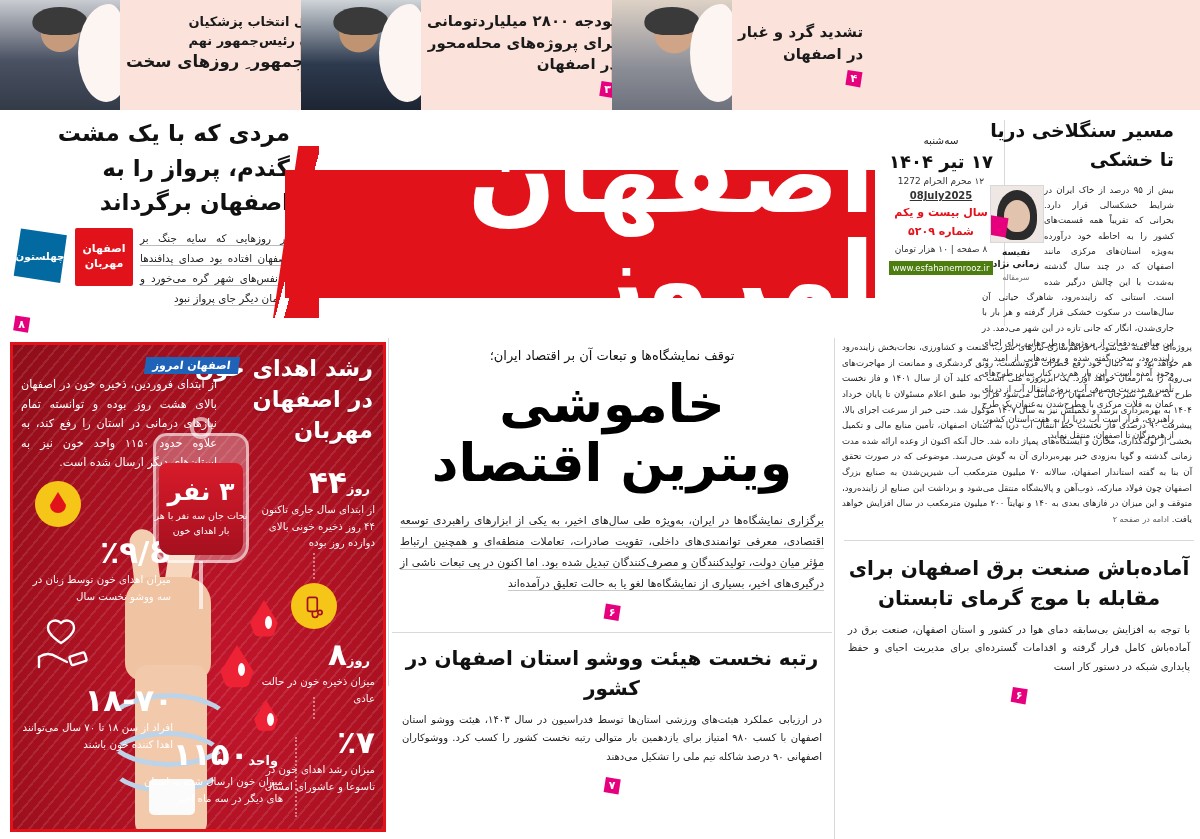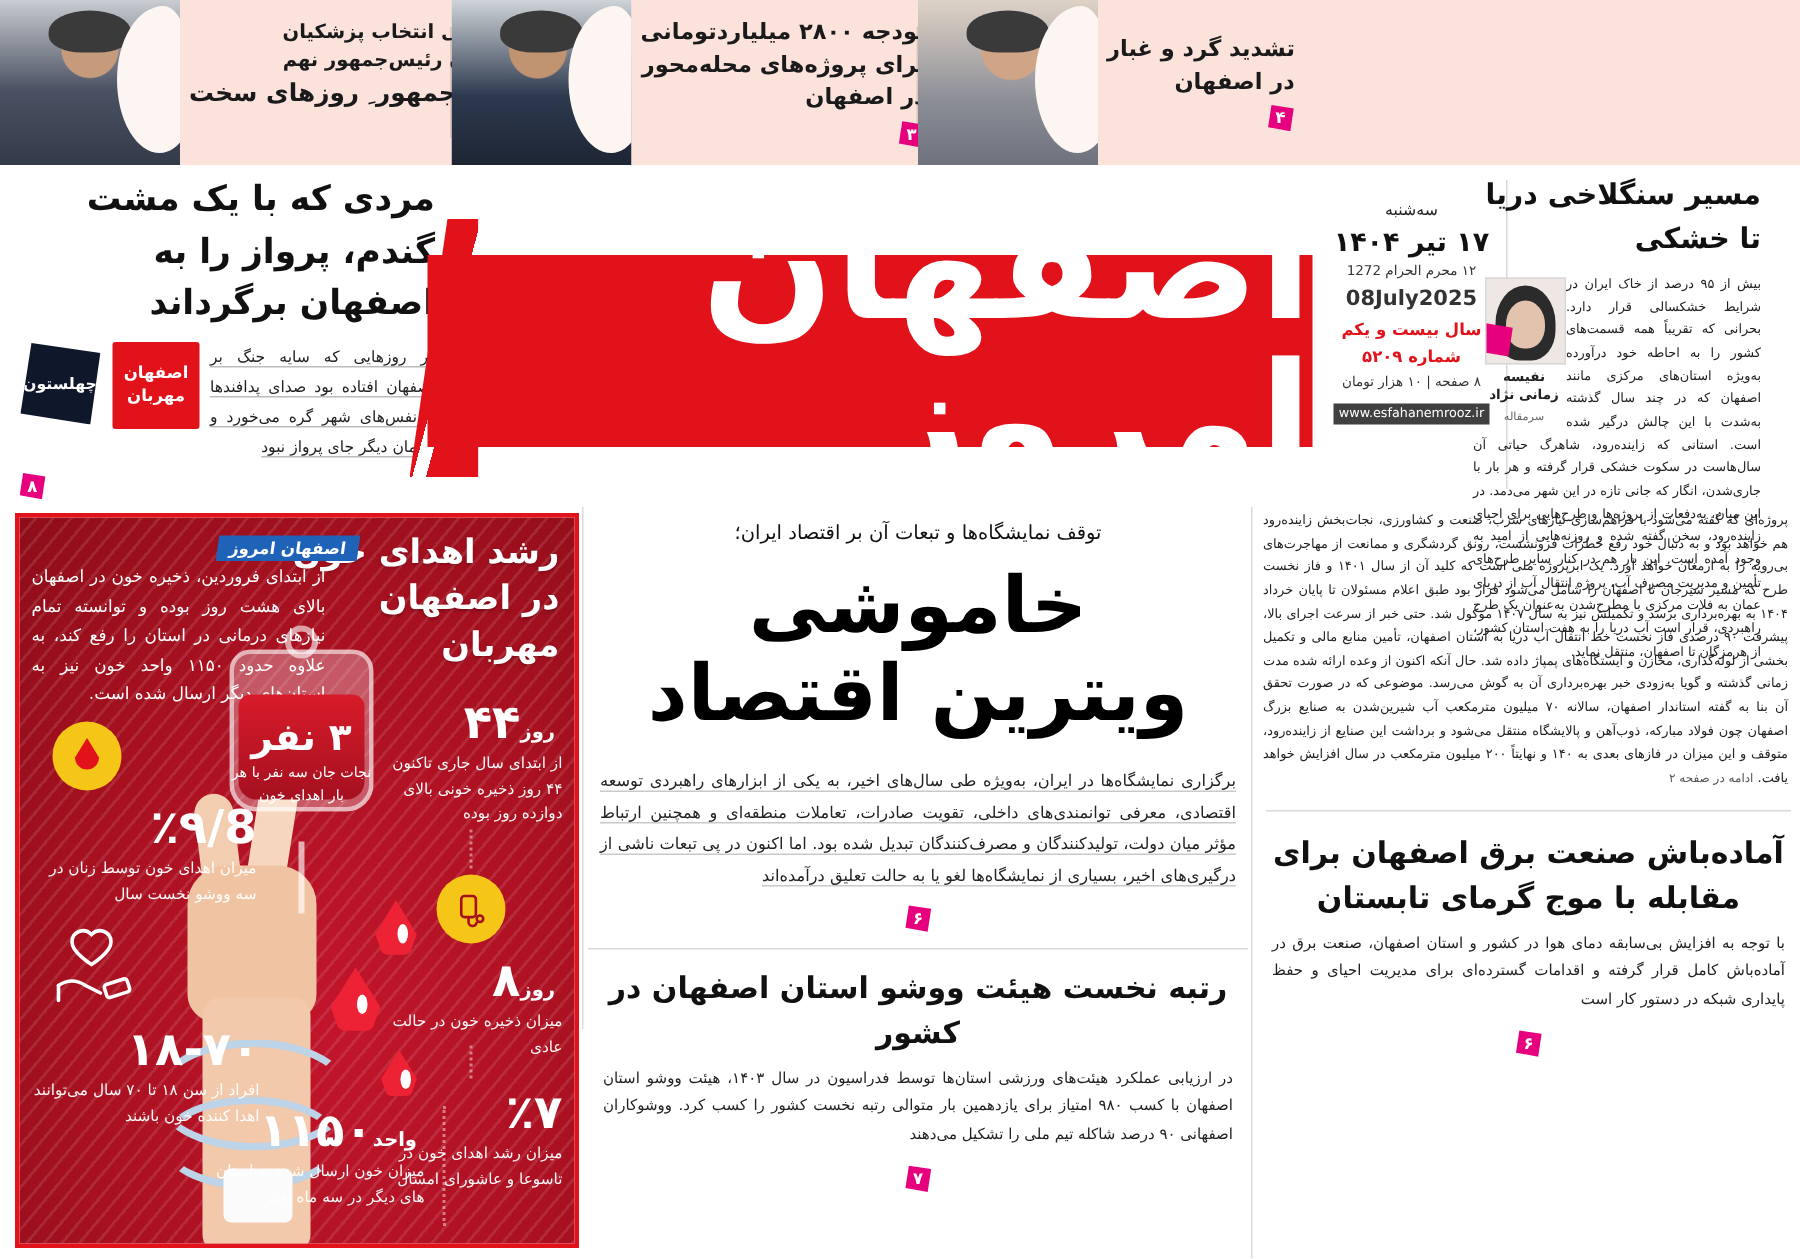--- a/index.html
+++ b/index.html
@@ -57,21 +57,21 @@
   .mh-lead {
     flex: 1; font-size: 10.4px; line-height: 1.95; color:#222; text-align: justify;
     text-decoration: underline; text-decoration-color:#bbb; text-underline-offset: 3px;
   }
   .stampbox {
     width: 58px; height: 58px; background:#e2121a; color:#fff; flex:none;
     display:flex; align-items:center; justify-content:center; text-align:center;
     font-size: 11px; font-weight:800; line-height:1.3; border-radius:2px;
   }
   .chelsotun {
-    width: 56px; height: 56px; flex:none; background:#0f172a; color:#fff;
+    width: 56px; height: 56px; flex:none; background:#0369a1; color:#fff;
     display:flex; align-items:center; justify-content:center; font-size:10.5px; font-weight:700;
     clip-path: polygon(16% 2%, 98% 14%, 86% 99%, 3% 86%);
   }
   .mh-badge-row { margin-top: 6px; }
 
   .logo-wrap { position:absolute; left:285px; top:28px; width:590px; height:176px; }
   .logo-rect {
     position:absolute; left:0; top:32px; width:590px; height:128px; background:#e2121a;
     display:flex; align-items:center; justify-content:center;
   }
@@ -82,21 +82,21 @@
   }
   .logo-flag { position:absolute; left:-12px; top:8px; width:46px; height:172px;
     background: linear-gradient(105deg, #e2121a 0 52%, #fff 52% 62%, #e2121a 62% 100%);
     clip-path: polygon(55% 0, 100% 0, 100% 100%, 0 100%); }
 
   .dateblock { position:absolute; left:884px; top:22px; width:114px; text-align:center; }
   .d-line { font-size: 10.5px; color:#222; line-height:1.6; }
   .d-big { font-size: 18px; font-weight: 800; color:#111; line-height:1.4; }
   .d-sm { font-size: 9px; color:#333; line-height:1.6; }
   .d-red { font-size: 11px; font-weight:800; color:#e2121a; line-height:1.7; }
-  .d-site { margin-top:5px; background:#404040; color:#fff; font-size:8.5px; padding:2px 4px; display:inline-block; direction:ltr; }
+  .d-site { margin-top:5px; background:#4d7c0f; color:#fff; font-size:8.5px; padding:2px 4px; display:inline-block; direction:ltr; }
 
   .mh-right { position:absolute; left:982px; top:6px; width:192px; text-align:right; }
   .mh-r-head { font-size:19px; font-weight:800; line-height:1.55; color:#111; }
   .mh-r-body { margin-top:8px; font-size:8.6px; line-height:1.78; color:#222; text-align:justify; }
   .author-box { float:left; width:56px; margin: 2px 0 3px 6px; text-align:center; }
   .author-photo { width:54px; height:58px; border:1px solid #d8d8d8; position:relative; overflow:hidden; background:#efe7e3; }
   .author-photo .ah { position:absolute; left:50%; top:4px; width:40px; height:50px; transform:translateX(-50%); background:#2b2b2b; border-radius:50% 50% 40% 40%; }
   .author-photo .af { position:absolute; left:50%; top:14px; width:26px; height:32px; transform:translateX(-50%); background:#e2c3ae; border-radius:50% 50% 45% 45%; }
   .author-photo .pink { position:absolute; left:-6px; bottom:4px; width:24px; height:24px; background:#e6007e; clip-path: polygon(14% 4%, 98% 18%, 86% 98%, 4% 84%); }
   .author-name { font-size:9px; font-weight:700; color:#222; margin-top:3px; line-height:1.4; }
@@ -125,21 +125,21 @@
   .stat { position:absolute; text-align:right; z-index:4; }
   .stat .num { font-size:31px; font-weight:800; line-height:1.1; display:inline-block; }
   .stat .unit { font-size:13px; font-weight:700; margin-right:5px; }
   .stat .cap { font-size:10.2px; line-height:1.62; margin-top:3px; opacity:.97; }
   .dotline { position:absolute; width:1px; border-right:2px dotted rgba(255,255,255,.45); z-index:3; }
 
   .coin { position:absolute; width:46px; height:46px; border-radius:50%; background:#f5c518; z-index:4;
     display:flex; align-items:center; justify-content:center; color:#a5101f; font-size:22px; }
   .coin svg { display:block; }
 
-  .bloodbag { position:absolute; left:140px; top:88px; width:96px; height:108px; z-index:5;border-radius:27px; }
+  .bloodbag { position:absolute; left:140px; top:88px; width:96px; height:130px; z-index:5;border-radius:27px; }
   .bb-body { position:absolute; inset:0; background:rgba(255,255,255,.30); border:3px solid rgba(255,255,255,.55);
     border-radius:14px 14px 18px 18px; }
   .bb-fill { position:absolute; left:6px; right:6px; top:30px; bottom:8px; background:linear-gradient(#d81b2a,#a5101f); border-radius:8px 8px 12px 12px; }
   .bb-ring { position:absolute; left:50%; top:-16px; width:22px; height:22px; transform:translateX(-50%);
     border:4px solid rgba(255,255,255,.6); border-radius:50%; }
   .bb-tube { position:absolute; left:50%; top:128px; width:4px; height:48px; background:rgba(255,255,255,.65); transform:translateX(-50%); }
   .bb-text { position:absolute; left:0; right:0; top:44px; text-align:center; z-index:6; }
   .bb-num { font-size:25px; font-weight:800; }
   .bb-cap { font-size:9.5px; line-height:1.6; margin-top:2px; }
 
@@ -262,21 +262,21 @@
       <div class="logo-flag"></div>
       <div class="logo-rect">
         <span class="logo-text">اصفهان امروز</span>
       </div>
     </div>
 
     <div class="dateblock">
       <div class="d-line">سه‌شنبه</div>
       <div class="d-big">۱۷ تیر ۱۴۰۴</div>
       <div class="d-sm">۱۲ محرم الحرام 1272</div>
-      <div class="d-sm" style="font-weight:800;font-size:14px;">08July2025</div>
+      <div class="d-sm" style="font-weight:800;font-size:10px;text-decoration:underline;">08July2025</div>
       <div class="d-red">سال بیست و یکم</div>
       <div class="d-red">شماره ۵۲۰۹</div>
       <div class="d-sm">۸ صفحه | ۱۰ هزار تومان</div>
       <div class="d-site">www.esfahanemrooz.ir</div>
     </div>
 
     <div class="vrule" style="left:1004px; top:10px; height:206px;"></div>
 
     <div class="mh-right">
       <div class="mh-r-head">مسیر سنگلاخی دریا تا خشکی</div>

